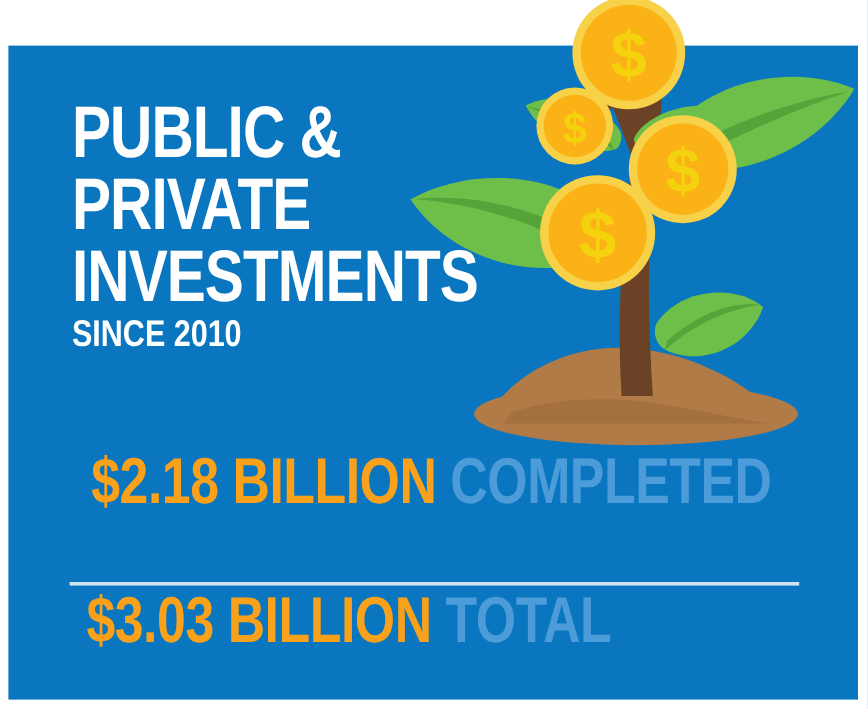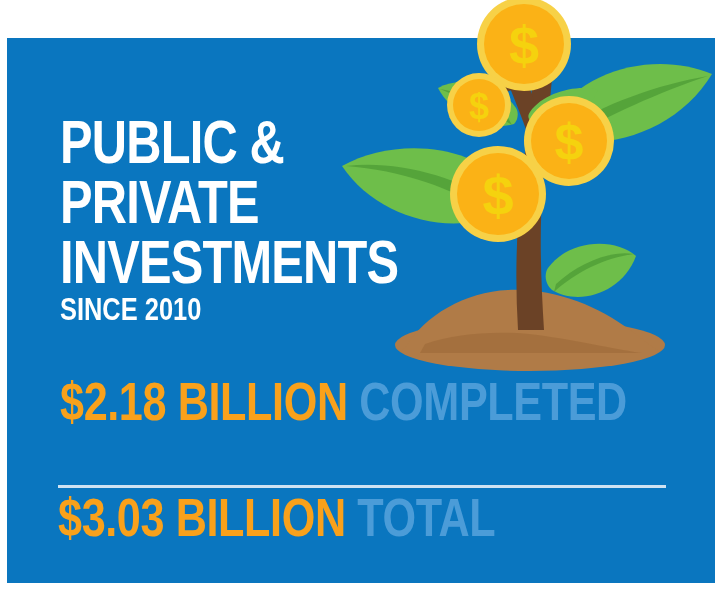--- a/index.html
+++ b/index.html
@@ -24,21 +24,21 @@
     top: 38px;
     width: 708px;
     height: 545px;
     background: #0a76bf;
   }
 
   
   #headline {
     position: absolute;
     left: 60px;
-    top: 112px;
+    top: 80px;
     width: 430px;
   }
   .hl-line {
     display: block;
     color: #ffffff;
     font-family: "Liberation Sans Narrow", "Liberation Sans", sans-serif;
     font-weight: bold;
     font-size: 61px;
     line-height: 60px;
     letter-spacing: -1px;
@@ -56,21 +56,21 @@
     letter-spacing: 0px;
     transform: scaleX(0.82);
     transform-origin: left center;
     white-space: nowrap;
     margin-top: 1px;
   }
 
   
   #stats {
     position: absolute;
-    left: 60px;
+    left: 76px;
     top: 376px;
     width: 640px;
   }
   .stat-row {
     height: 50px;
     white-space: nowrap;
     overflow: visible;
   }
   .stat-inner {
     display: inline-block;
@@ -91,21 +91,21 @@
   #divider {
     position: absolute;
     left: 58px;
     top: 485px;
     width: 608px;
     height: 3px;
     background: #cfe2f2;
   }
   #stat-total {
     position: absolute;
-    left: 58px;
+    left: 72px;
     top: 492px;
     width: 640px;
     height: 54px;
     white-space: nowrap;
   }
 
   
   #plant {
     position: absolute;
     left: 330px;

